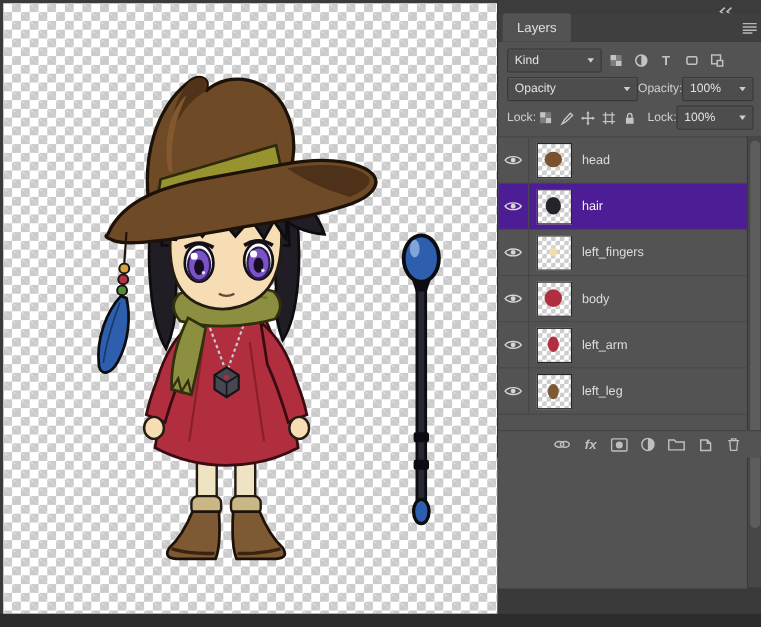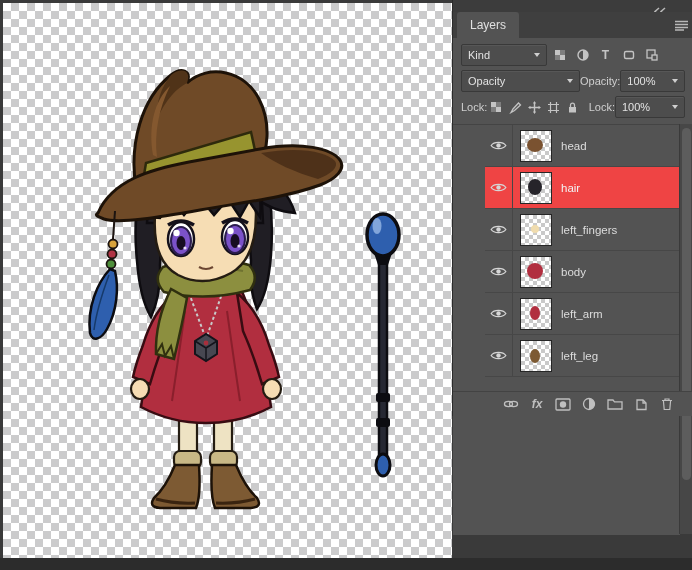--- a/index.html
+++ b/index.html
@@ -29,23 +29,23 @@
   .select{height:20px;background:#4d4d4d;border:1px solid #393939;border-radius:2px;display:flex;align-items:center;justify-content:space-between;padding:0 6px;color:#e2e2e2;font-size:11px;box-shadow:inset 0 1px 0 rgba(255,255,255,.06);cursor:pointer;}
   .sel-kind{width:72px;}
   .sel-blend{width:116px;}
   .chev{width:0;height:0;border-left:3.5px solid transparent;border-right:3.5px solid transparent;border-top:4.5px solid #cfcfcf;}
   .icon-btn{width:21px;height:19px;display:flex;align-items:center;justify-content:center;border-radius:2px;cursor:pointer;}
   .icon-btn svg{display:block;}
   .filter-icons{display:flex;gap:2px;margin-left:2px;}
   .lock-icons{display:flex;gap:1px;}
   .tglyph{color:#c4c4c4;font-size:12px;font-weight:bold;line-height:1;}
 
-  .layer-list{background:#535353;height:410px;margin-right:13px;overflow:hidden;padding-left:32px;}
+  .layer-list{background:#535353;height:410px;margin-right:13px;overflow:hidden;}
   .layer-row{height:41px;display:flex;align-items:center;border-bottom:1px solid #474747;background:#535353;cursor:pointer;}
-  .layer-row.selected{background:#ef4444;}
+  .layer-row.selected{background:#4c1d95;}
   .eye-cell{width:27px;height:100%;display:flex;align-items:center;justify-content:center;border-right:1px solid #464646;flex:0 0 27px;cursor:pointer;}
   .thumb{width:30px;height:30px;margin:0 9px 0 7px;border:1px solid #262626;flex:0 0 30px;
     background-color:#fff;
     background-image:linear-gradient(45deg,#c9c9c9 25%,transparent 25%,transparent 75%,#c9c9c9 75%),
                      linear-gradient(45deg,#c9c9c9 25%,transparent 25%,transparent 75%,#c9c9c9 75%);
     background-size:8px 8px;background-position:0 0,4px 4px;}
   .thumb svg{display:block;width:28px;height:28px;}
   .layer-name{color:#dcdcdc;font-size:11.5px;}
   .layer-row.selected .layer-name{color:#f2f2f2;}
 

